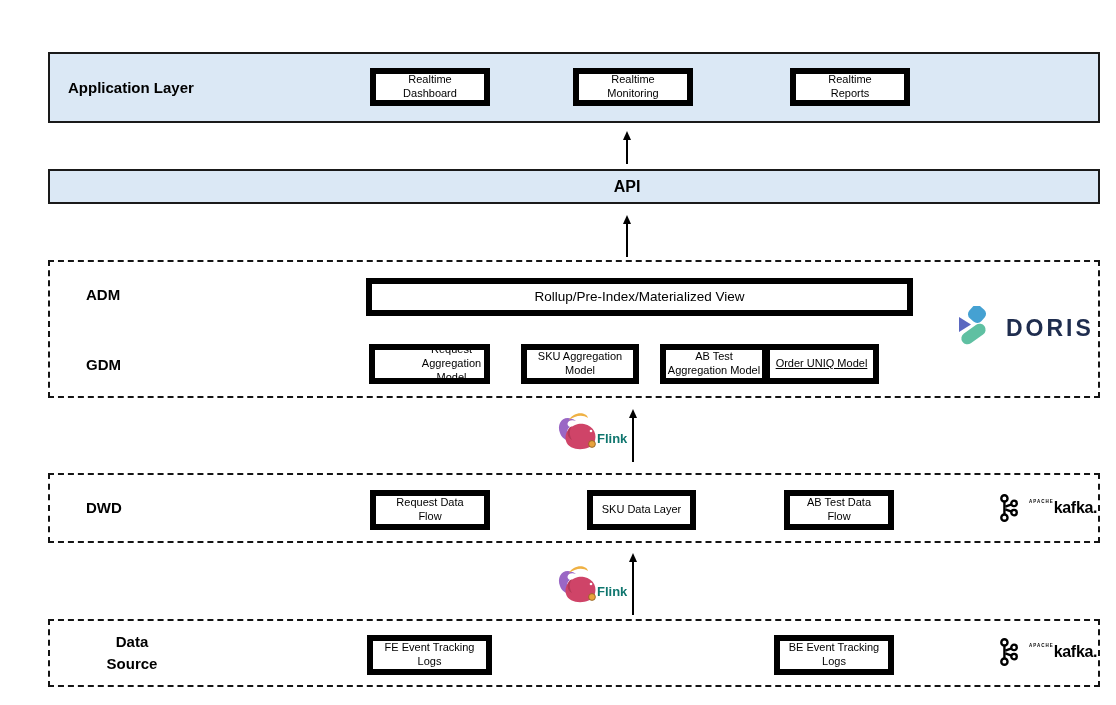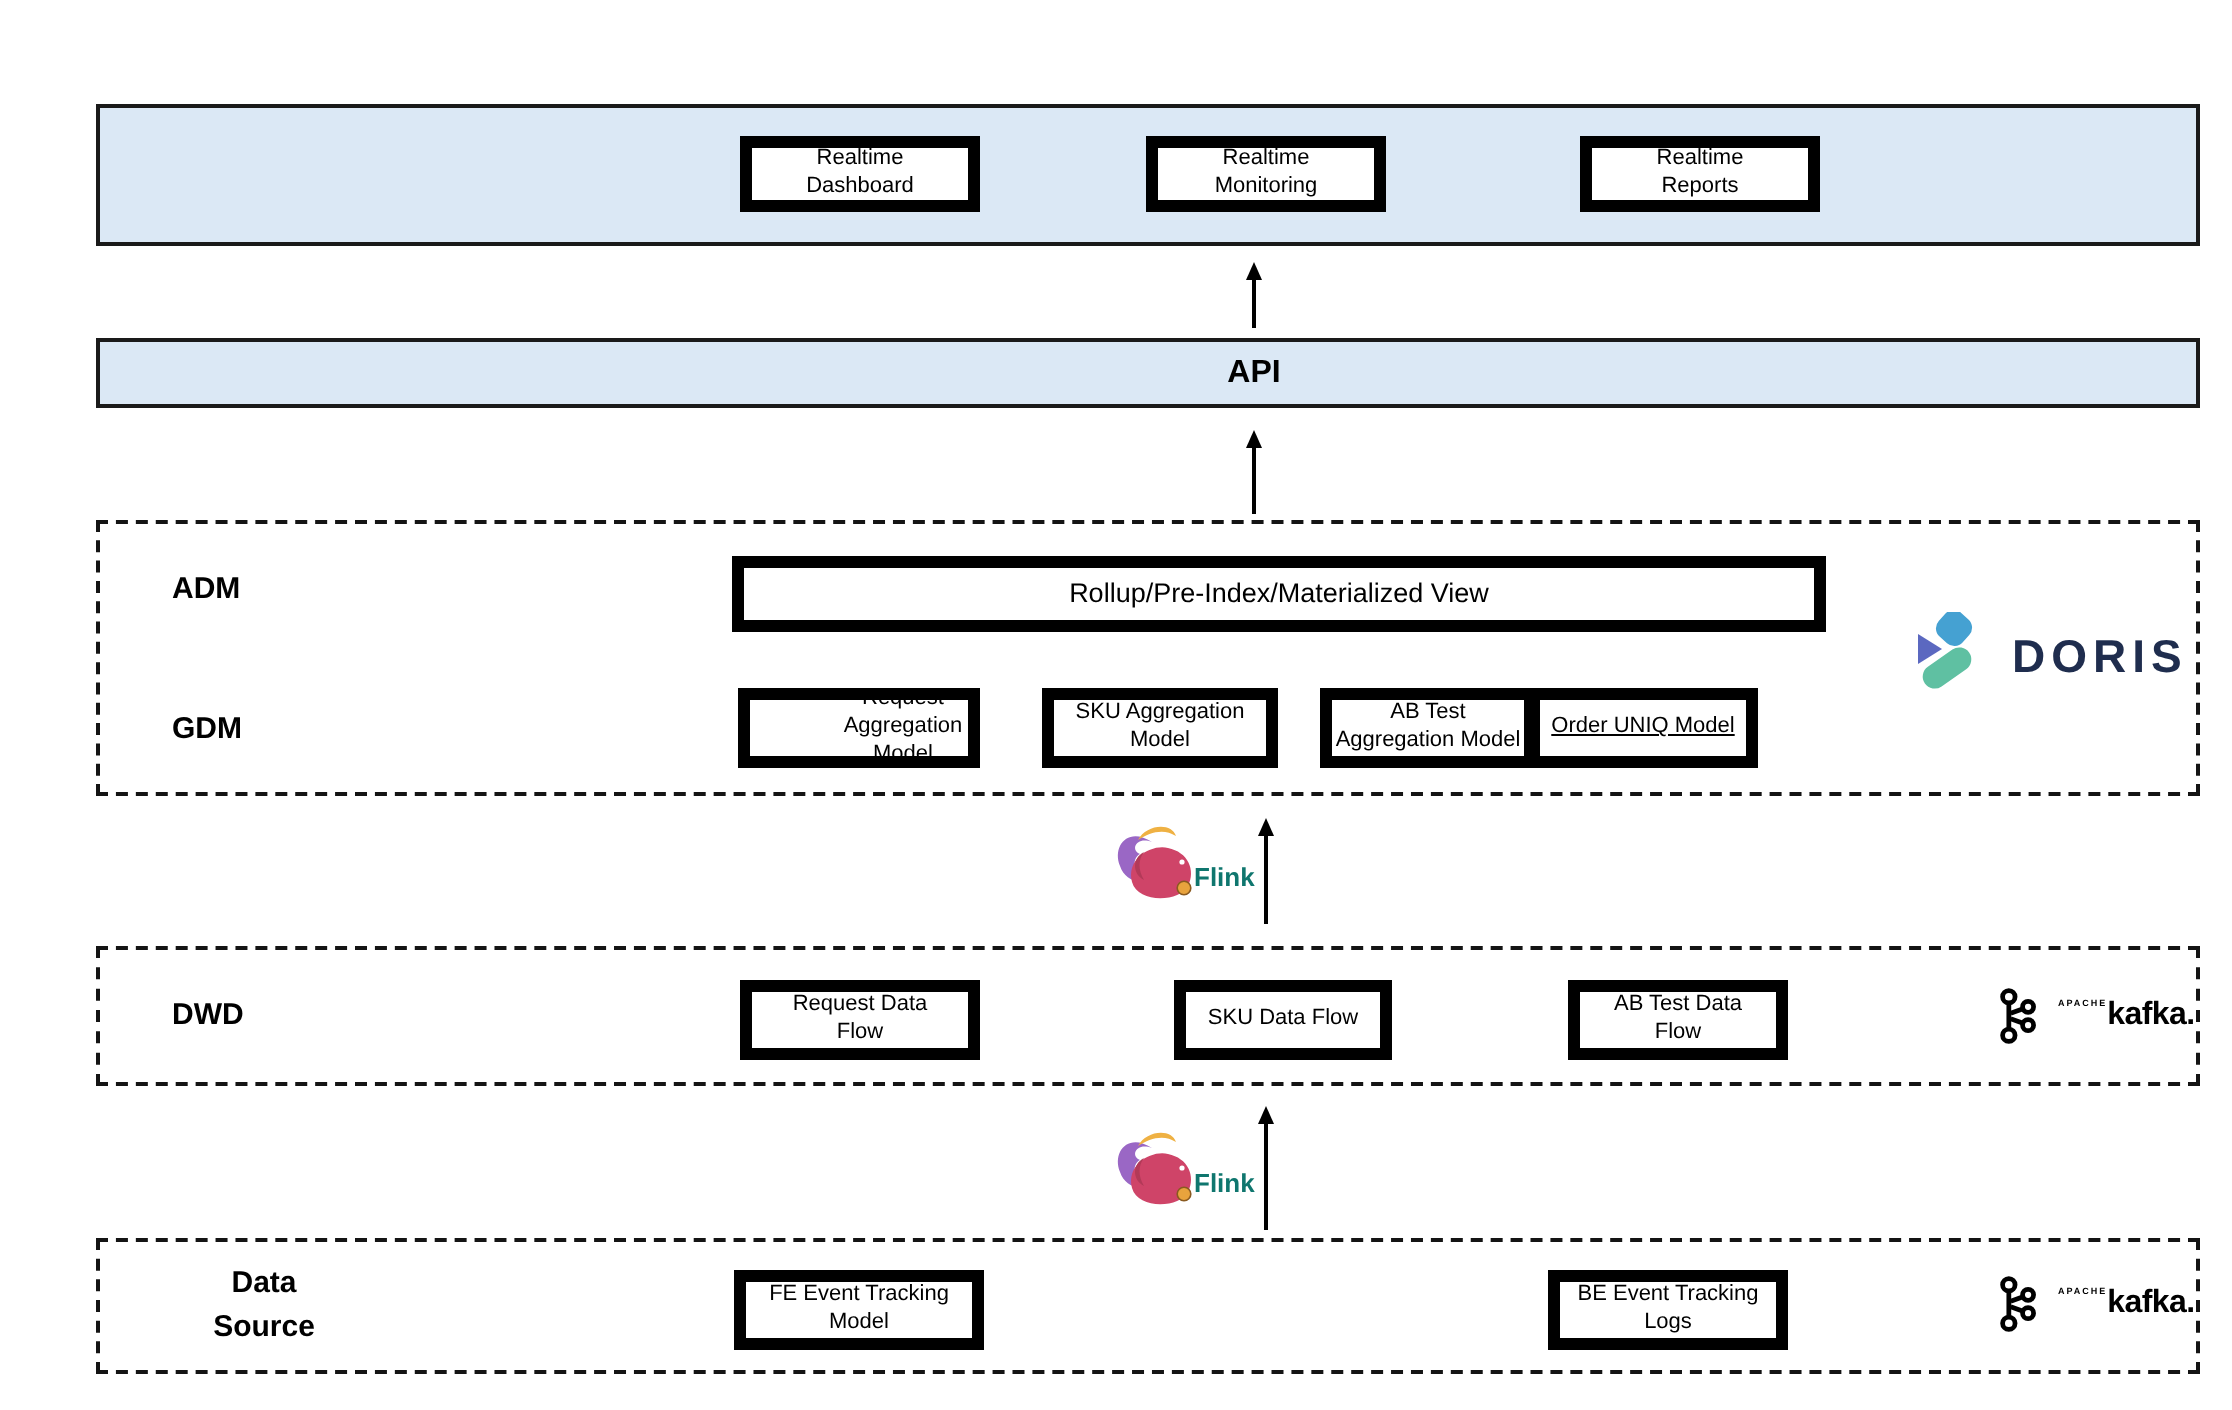--- a/index.html
+++ b/index.html
@@ -37,20 +37,21 @@
     position:absolute;font-size:15px;font-weight:bold;text-align:center;
     white-space:pre-line;line-height:1.45;
   }
 </style>
 </head>
 <body>
 
 <div class="canvas">
 
   <div class="layer solid" style="top:52px;height:71px;">
+    <div class="layer-label" style="left:18px;top:0;bottom:0;display:flex;align-items:center;">Application Layer</div>
     <div class="node" style="left:320px;top:14px;width:120px;height:38px;">Realtime
 Dashboard</div>
     <div class="node" style="left:523px;top:14px;width:120px;height:38px;">Realtime
 Monitoring</div>
     <div class="node" style="left:740px;top:14px;width:120px;height:38px;">Realtime
 Reports</div>
   </div>
 
   <div class="arrow" style="left:626px;top:140px;height:24px;"></div>
 
@@ -92,21 +93,21 @@
       <circle cx="36" cy="33" r="3.4" fill="#e8a33d" stroke="#8a5a20" stroke-width="0.8"></circle>
     </svg>
   </div>
   <div class="flink-label" style="left:597px;top:431px;">Flink</div>
   <div class="arrow" style="left:632px;top:418px;height:44px;"></div>
 
   <div class="layer dashed" style="top:473px;height:70px;">
     <div class="layer-label" style="left:36px;top:24px;">DWD</div>
     <div class="node" style="left:320px;top:15px;width:120px;height:40px;">Request Data
 Flow</div>
-    <div class="node" style="left:537px;top:15px;width:109px;height:40px;">SKU Data Flow</div>
+    <div class="node" style="left:537px;top:15px;width:109px;height:40px;">SKU Data Layer</div>
     <div class="node" style="left:734px;top:15px;width:110px;height:40px;">AB Test Data
 Flow</div>
     <div class="kafka" style="left:948px;top:17px;">
       <svg width="22" height="32" viewBox="0 0 24 32">
         <g fill="none" stroke="#000" stroke-width="2.6">
           <circle cx="7" cy="5.5" r="3.4"></circle>
           <circle cx="7" cy="26.5" r="3.4"></circle>
           <circle cx="17.5" cy="11" r="3"></circle>
           <circle cx="17.5" cy="21" r="3"></circle>
           <line x1="7" y1="9" x2="7" y2="23"></line>
@@ -131,21 +132,21 @@
       <circle cx="36" cy="33" r="3.4" fill="#e8a33d" stroke="#8a5a20" stroke-width="0.8"></circle>
     </svg>
   </div>
   <div class="flink-label" style="left:597px;top:584px;">Flink</div>
   <div class="arrow" style="left:632px;top:562px;height:53px;"></div>
 
   <div class="layer dashed" style="top:619px;height:68px;">
     <div class="ds-label" style="left:22px;top:10px;width:120px;">Data
 Source</div>
     <div class="node" style="left:317px;top:14px;width:125px;height:40px;">FE Event Tracking
-Model</div>
+Logs</div>
     <div class="node" style="left:724px;top:14px;width:120px;height:40px;">BE Event Tracking
 Logs</div>
     <div class="kafka" style="left:948px;top:15px;">
       <svg width="22" height="32" viewBox="0 0 24 32">
         <g fill="none" stroke="#000" stroke-width="2.6">
           <circle cx="7" cy="5.5" r="3.4"></circle>
           <circle cx="7" cy="26.5" r="3.4"></circle>
           <circle cx="17.5" cy="11" r="3"></circle>
           <circle cx="17.5" cy="21" r="3"></circle>
           <line x1="7" y1="9" x2="7" y2="23"></line>

